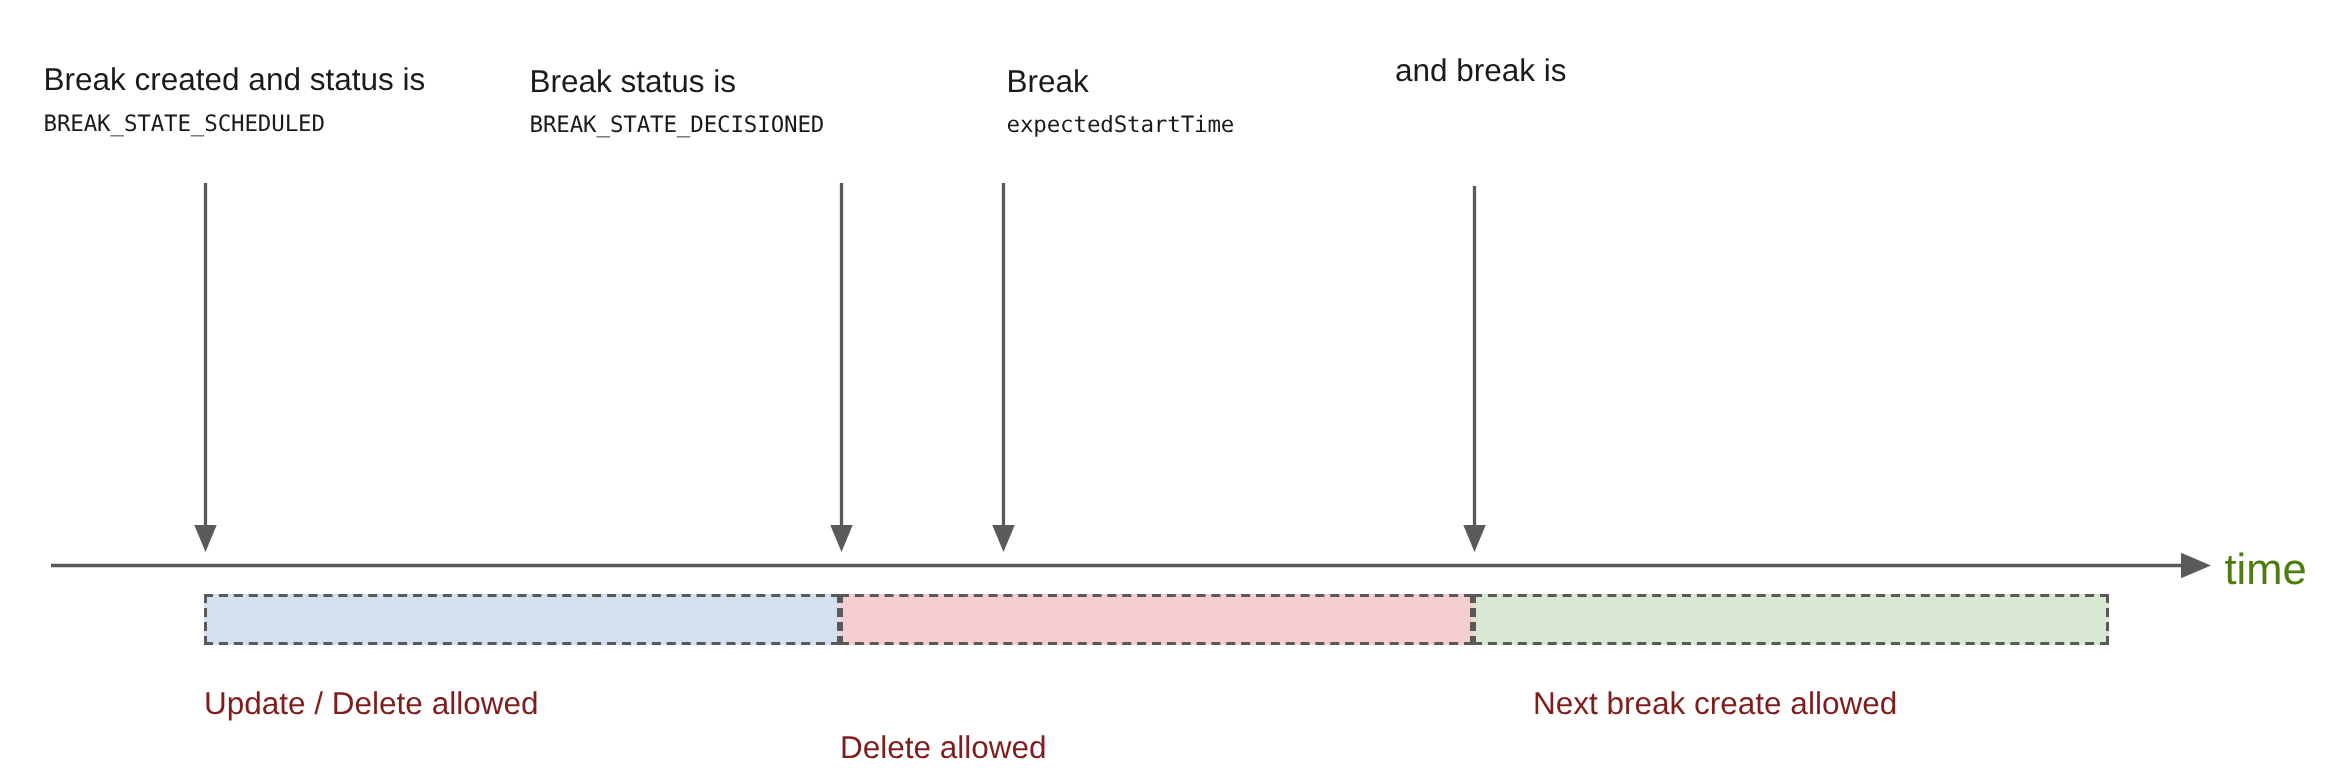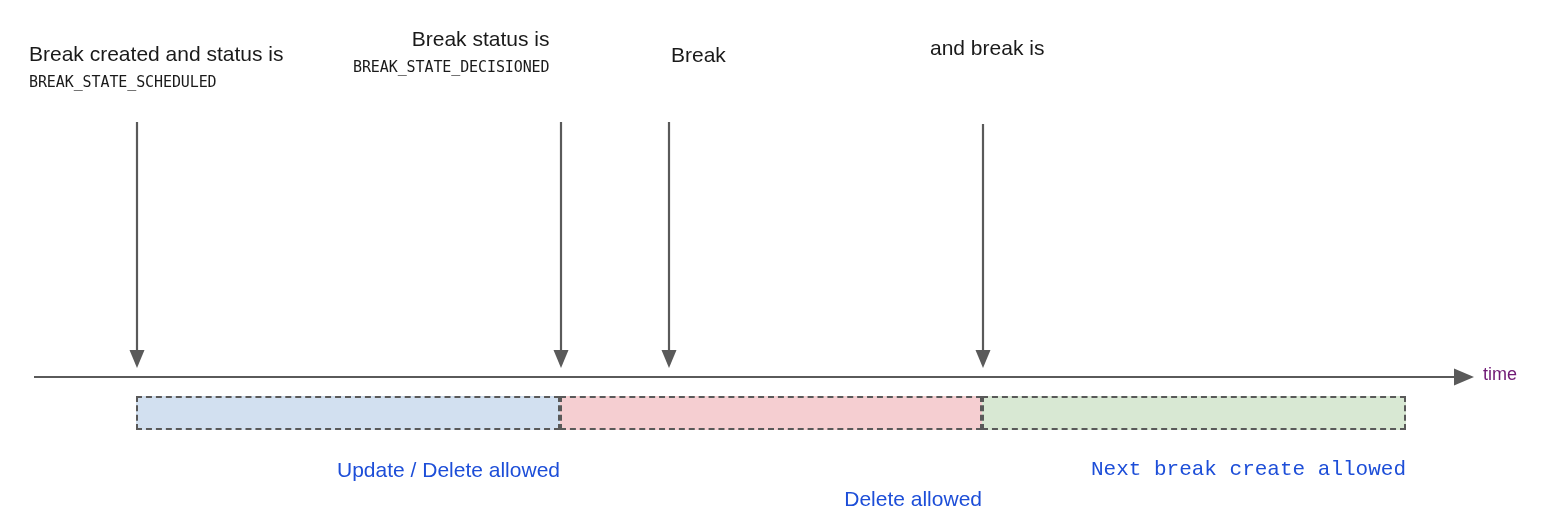--- a/index.html
+++ b/index.html
@@ -31,21 +31,21 @@
     font-family: "Liberation Sans", sans-serif;
     color: #1a1a1a;
   }
   .ann-line.mono {
     font-family: "DejaVu Sans Mono", "Liberation Mono", monospace;
     font-size: 15px;
     letter-spacing: -0.1px;
   }
 
   #ann-0 { left: 29px;  top: 39px; }
-  #ann-1 { left: 353px; top: 24px; text-align: right; }
+  #ann-1 { left: 353px; top: 40px; }
   #ann-2 { left: 671px; top: 40px; }
   #ann-3 { left: 930px; top: 33px; }
 
   
   .pointer {
     position: absolute;
     width: 22px;
   }
   .pointer svg { display: block; }
 
@@ -56,60 +56,61 @@
     top: 362px;
     width: 1450px;
     height: 32px;
   }
   #axis svg { display: block; }
 
   #time-label {
     position: absolute;
     left: 1483px;
     top: 364px;
-    font-size: 18px;
-    color: #701a75;
+    font-size: 29px;
+    color: #4d7c0f;
   }
 
   
   .bar {
     position: absolute;
     top: 396px;
     height: 34px;
     box-sizing: border-box;
     border: 2px dashed #595959;
   }
 
   
   .caption {
     position: absolute;
     top: 458px;
-    text-align: right;
+    text-align: left;
     font-size: 21px;
-    color: #1d4ed8;
+    color: #7f1d1d;
     white-space: nowrap;
   }
 </style>
 </head>
 <body>
 
 <div id="canvas">
 
   <div class="annotation" id="ann-0">
     <span class="ann-line">Break created and status is</span>
     <span class="ann-line mono">BREAK_STATE_SCHEDULED</span>
   </div>
 
   <div class="annotation" id="ann-1">
     <span class="ann-line">Break status is</span>
     <span class="ann-line mono">BREAK_STATE_DECISIONED</span>
   </div>
 
   <div class="annotation" id="ann-2">
     <span class="ann-line">Break</span>
+    <span class="ann-line mono">expectedStartTime</span>
   </div>
 
   <div class="annotation" id="ann-3">
     <span class="ann-line">and break is</span>
   </div>
 
   <div class="pointer" style="left:126px; top:122px;">
     <svg width="22" height="248" viewBox="0 0 22 248">
       <line x1="11" y1="0" x2="11" y2="232" stroke="#5a5a5a" stroke-width="2.2"></line>
       <polygon points="11,246 3.5,228 18.5,228" fill="#5a5a5a"></polygon>
@@ -144,15 +145,15 @@
     </svg>
   </div>
   <div id="time-label">time</div>
 
   <div class="bar" style="left:136px; width:424px; background:#d2e0f0;"></div>
   <div class="bar" style="left:560px; width:422px; background:#f5ced1;"></div>
   <div class="bar" style="left:982px; width:424px; background:#d8e8d3;"></div>
 
   <div class="caption" style="left:136px; width:424px;">Update / Delete allowed</div>
   <div class="caption" style="left:560px; width:422px;margin-top:29px;">Delete allowed</div>
-  <div class="caption" style="left:982px; width:424px;font-family:Liberation Mono, monospace;">Next break create allowed</div>
+  <div class="caption" style="left:1022px; width:424px;">Next break create allowed</div>
 
 </div>
 
 </body></html>

